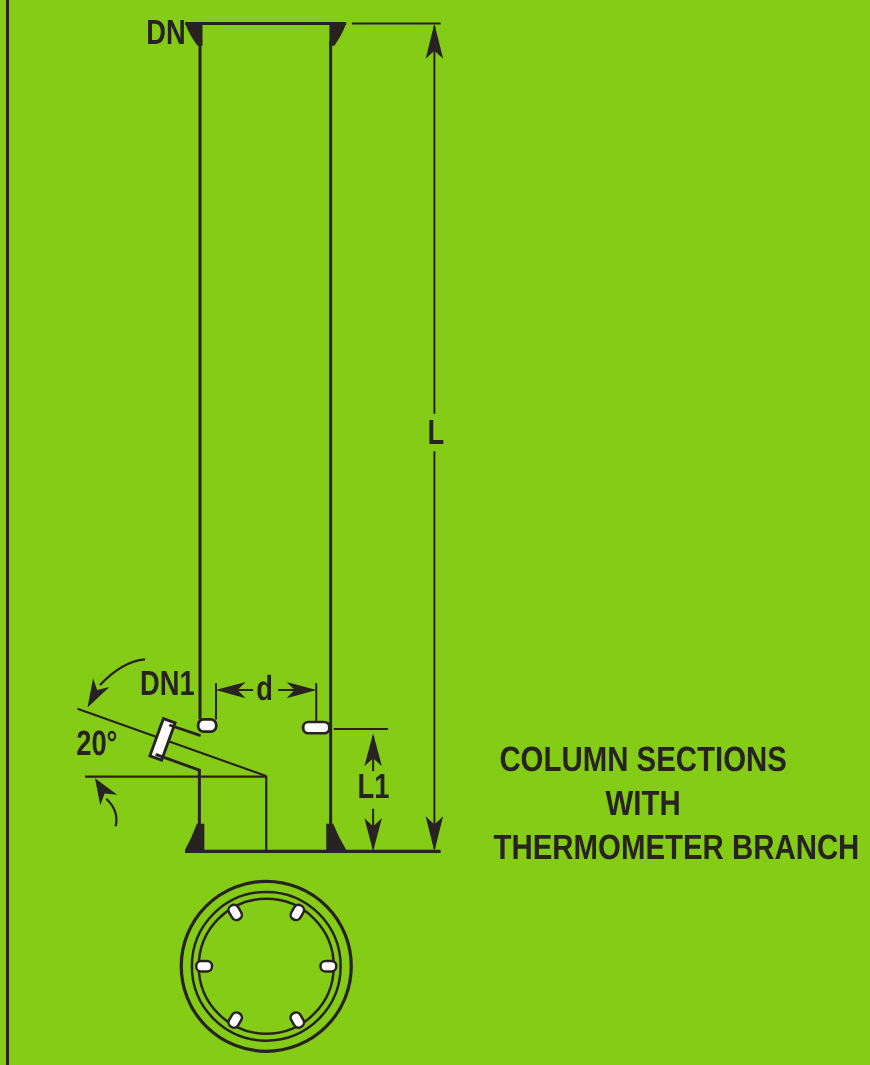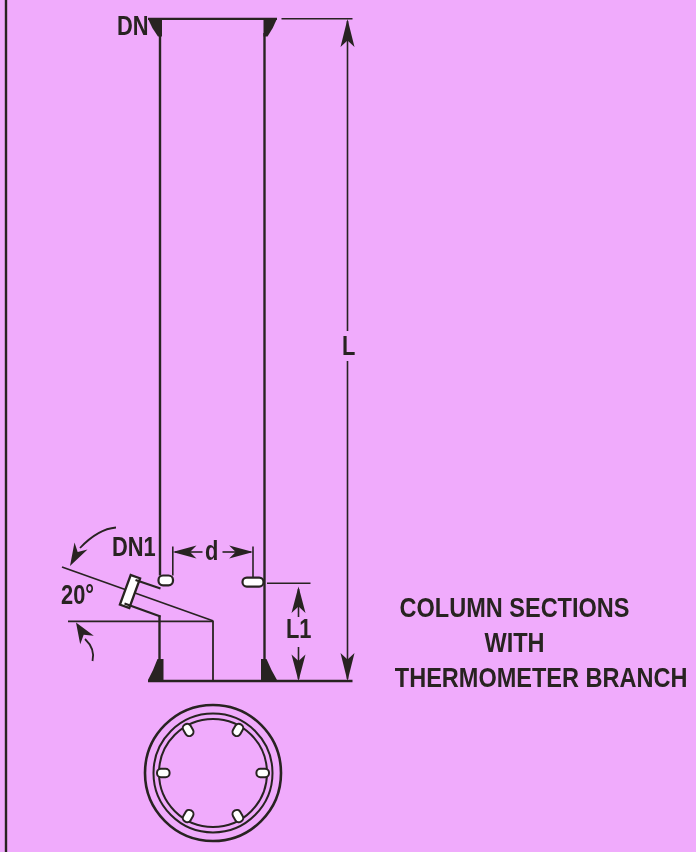--- a/index.html
+++ b/index.html
@@ -1,19 +1,19 @@
 <!DOCTYPE html>
 <html><head>
 <meta charset="utf-8">
 <style>
   html,body{margin:0;padding:0;background:#ffffff;}
   .stage{
     position:relative;
     width:696px;height:852px;
-    background:#f0abfc;
+    background:#84cc16;
     overflow:hidden;
     font-family:"Liberation Sans", sans-serif;
   }
   .stage svg{position:absolute;left:0;top:0;}
   .lbl{
     position:absolute;
     font-weight:bold;
     color:#282321;
     line-height:1;
     white-space:nowrap;

